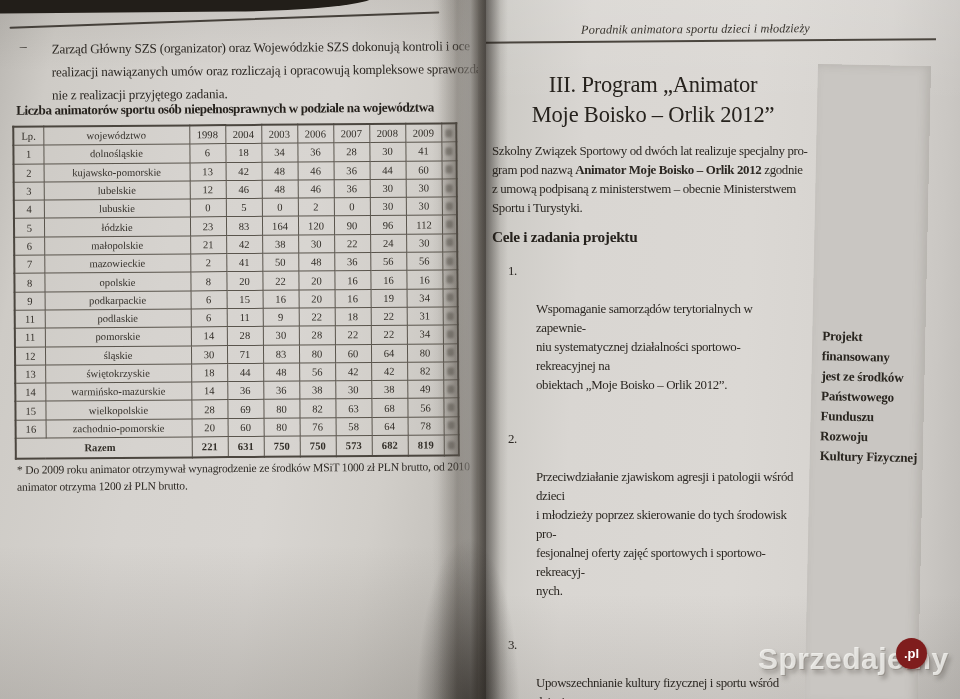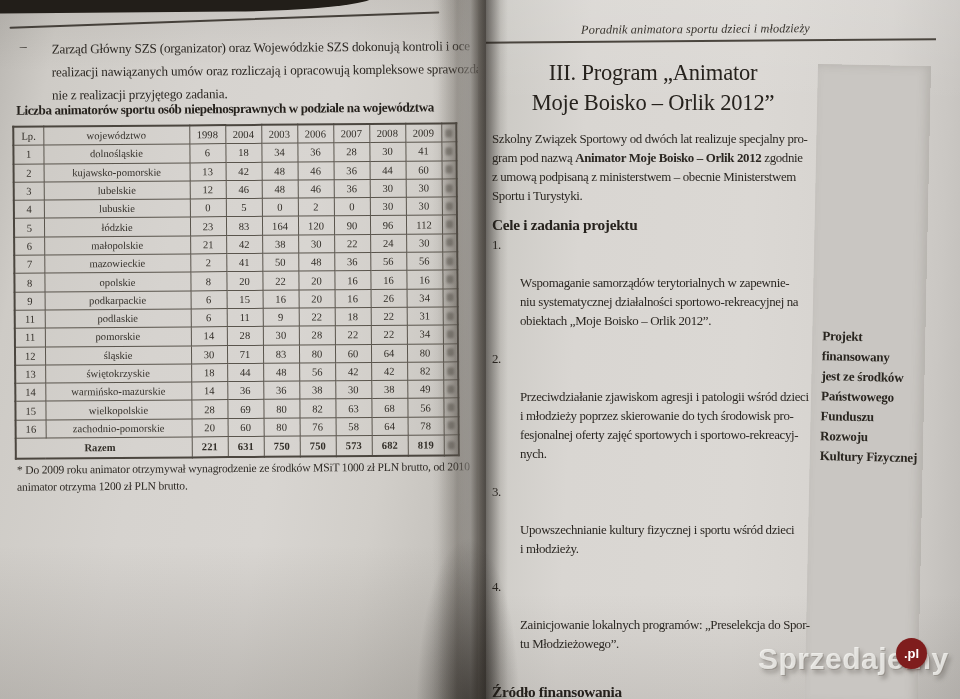--- a/index.html
+++ b/index.html
@@ -36,26 +36,26 @@
     background:
       linear-gradient(180deg, rgba(255,255,255,.1) 0%, rgba(0,0,0,0) 15%, rgba(0,0,0,0) 85%, rgba(95,90,83,.15) 100%),
       linear-gradient(93deg,#b6b3ae 0%,#cccac5 5%,#d9d6d2 22%,#dbd8d4 55%,#d5d2ce 80%,#cac7c3 92%,#bfbcb8 100%);}
   .sidebar-box{position:absolute;left:340px;top:64px;width:113px;height:640px;background:#c9c6c2;
     box-shadow:inset -4px 0 10px rgba(120,115,108,.25);transform:rotate(1.2deg);transform-origin:top left;}
   .sidebar-text{margin:262px 0 0 10px;font-weight:bold;font-size:13px;line-height:20px;letter-spacing:-0.2px;
     white-space:pre-line;color:#29251f;}
   .rp-runhead{position:absolute;right:150px;top:22px;font-style:italic;font-size:12.3px;letter-spacing:.1px;color:#36322c;transform:rotate(-0.4deg);white-space:nowrap;}
   .rp-rule{position:absolute;left:8px;top:40px;width:450px;height:1.6px;background:#4a453e;transform:rotate(-0.45deg);}
   .rp-col{position:absolute;left:14px;top:54px;width:322px;color:#2c2823;}
-  .rp-title{margin:4px 0 0 0;font-weight:normal;font-size:22.5px;line-height:30px;text-align:center;
+  .rp-title{margin:16px 0 0 0;font-weight:normal;font-size:22.5px;line-height:30px;text-align:center;
     white-space:pre-line;color:#26221d;letter-spacing:-0.2px;}
   .rp-body{font-size:12.9px;line-height:19px;letter-spacing:-0.35px;white-space:pre-line;}
   .rp-intro{margin:12px 0 0 0;}
   .rp-h2{margin:10px 0 2px 0;font-size:15.3px;font-weight:bold;letter-spacing:-0.3px;color:#26221d;}
-  .num-item,.dash-item{position:relative;margin:0;}
+  .num-item,.dash-item{position:relative;margin:16px;}
   .num,.dsh{position:absolute;left:0;top:0;font-size:12.9px;line-height:19px;}
   .itxt{margin-left:28px;}
   .seg-b{font-weight:bold;margin-top:15px;}
 
   
   .corner-top{position:absolute;left:-4px;top:-3px;width:378px;height:15px;background:#221e19;z-index:5;
     border-bottom-right-radius:140px 14px;transform:rotate(-0.5deg);}
   .gutter{position:absolute;left:432px;top:0;width:76px;height:699px;z-index:4;
     background:linear-gradient(90deg, rgba(60,54,47,0) 0%, rgba(60,54,47,.15) 28%, rgba(38,33,27,.42) 55%, rgba(24,20,16,.55) 70%, rgba(60,54,47,.12) 90%, rgba(0,0,0,0) 100%);}
   .gutter-bottom{position:absolute;left:408px;top:430px;width:120px;height:269px;z-index:4;
@@ -214,21 +214,21 @@
             <td class="ghost"></td>
           </tr>
             <tr>
             <td>9</td>
             <td>podkarpackie</td>
             <td>6</td>
             <td>15</td>
             <td>16</td>
             <td>20</td>
             <td>16</td>
-            <td>26</td>
+            <td>19</td>
             <td>34</td>
             <td class="ghost"></td>
           </tr>
             <tr>
             <td>11</td>
             <td>podlaskie</td>
             <td>6</td>
             <td>11</td>
             <td>9</td>
             <td>22</td>

